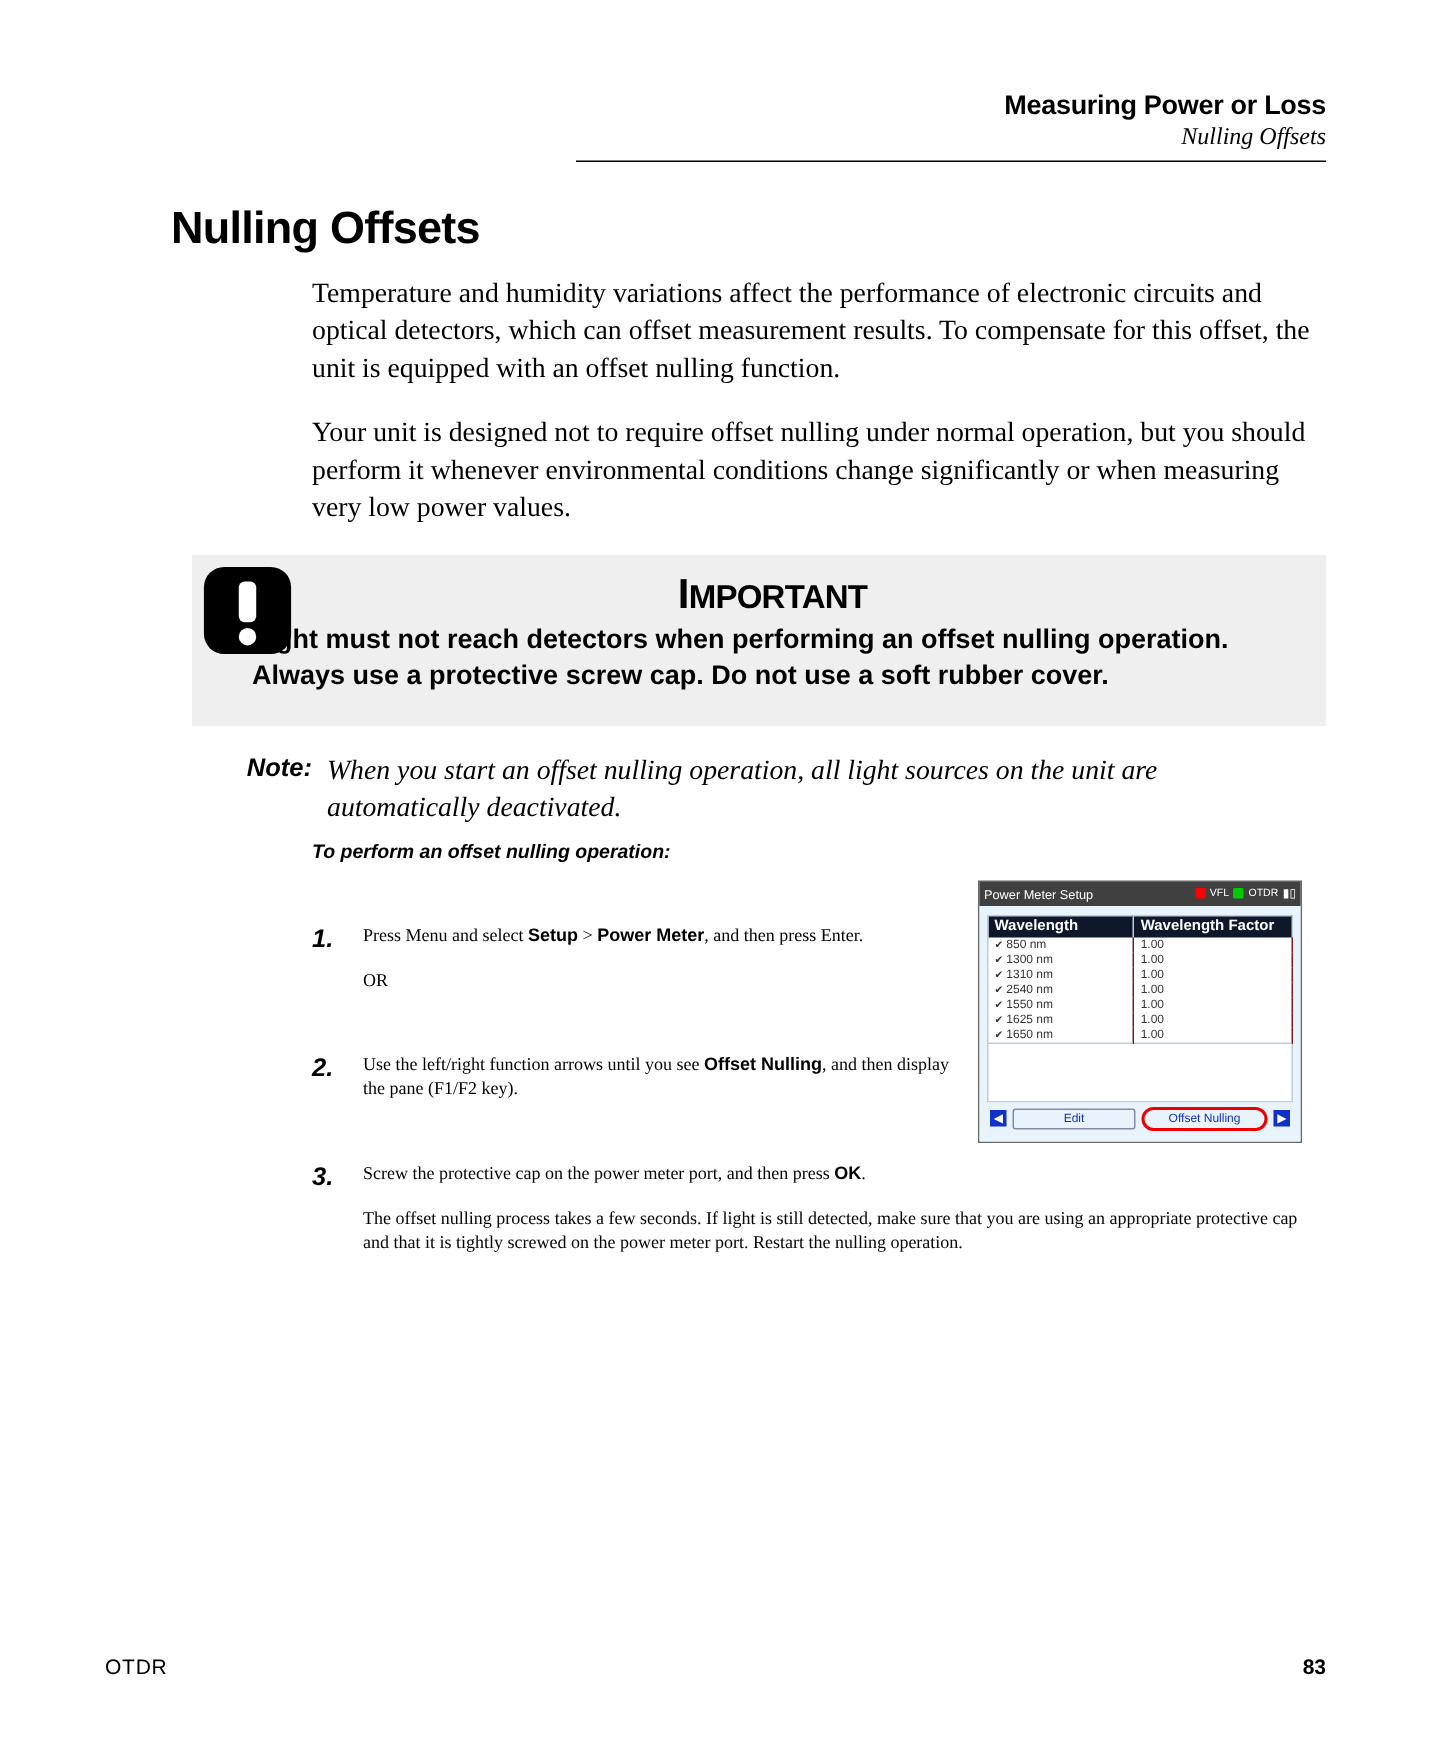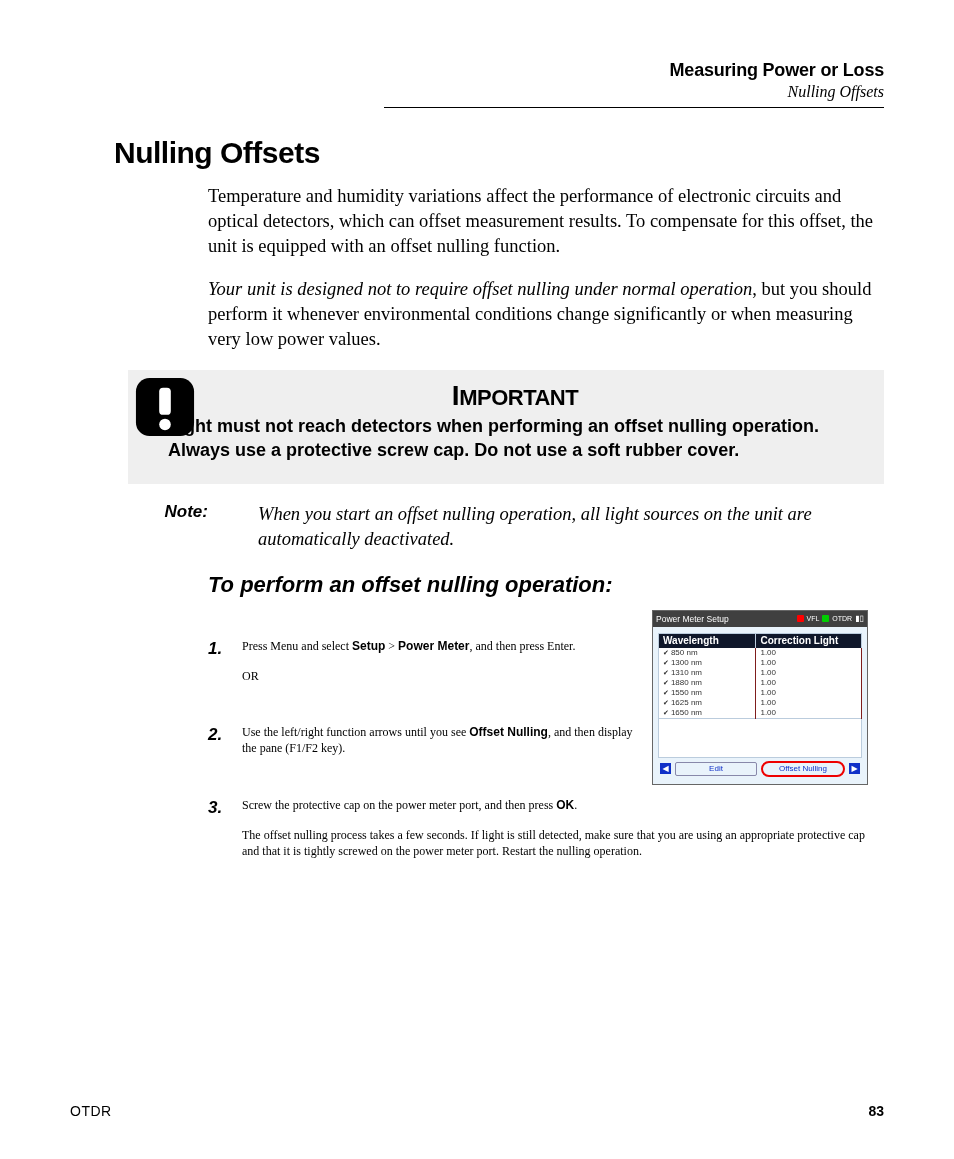--- a/index.html
+++ b/index.html
@@ -50,21 +50,21 @@
   }
   .body-indent {
     margin-left: 138px;
     margin-right: 8px;
   }
   p.body {
     font-size: 18.5px;
     line-height: 1.35;
     margin: 0 0 18px 0;
   }
-  .italic { font-style: italic; }
+  .italic { }
   .sans-bold { font-family: "Helvetica Neue", Arial, sans-serif; font-weight: 800; }
 
   
   .important-wrap {
     position: relative;
     margin: 10px 0 18px 58px;
   }
   .important-box {
     background: #efefef;
     padding: 10px 22px 14px 40px;
@@ -90,22 +90,21 @@
     font-family: "Helvetica Neue", Arial, sans-serif;
     font-weight: 800;
     font-size: 18px;
     line-height: 1.35;
     margin: 0;
   }
 
   
   .note-row {
     display: flex;
-    margin: 0 8px 20px 58px;
-    gap: 40px;
+    margin: 0 8px 8px 58px;
   }
   .note-label {
     flex: 0 0 80px;
     font-family: "Helvetica Neue", Arial, sans-serif;
     font-weight: 800;
     font-style: italic;
     font-size: 17px;
     text-align: right;
     padding-right: 10px;
   }
@@ -113,21 +112,21 @@
     font-style: italic;
     font-size: 18.5px;
     line-height: 1.35;
   }
 
   
   .proc-title {
     font-family: "Helvetica Neue", Arial, sans-serif;
     font-weight: 800;
     font-style: italic;
-    font-size: 22px;
+    font-size: 13px;
     margin: 0 0 10px 0;
   }
   ol.steps {
     list-style: none;
     padding: 0;
     margin: 0;
     counter-reset: step;
   }
   ol.steps > li {
     counter-increment: step;
@@ -289,36 +288,36 @@
           <span style="width:7px;height:7px;background:#0c0;border-radius:1px"></span>
           <span class="badge" style="color:#fff">OTDR</span>
           <span style="color:#fff;font-size:8px">▮▯</span>
         </span>
       </div>
       <div class="fig-inner">
         <table class="fig-table">
           <tbody>
               <tr>
             <th class="fig-th">Wavelength</th>
-            <th class="fig-th">Correction Light</th>
+            <th class="fig-th">Wavelength Factor</th>
           </tr>
           <tr>
                 <td class="fig-td w check">850 nm</td>
                 <td class="fig-td">1.00</td>
               </tr>
           <tr>
                 <td class="fig-td w check">1300 nm</td>
                 <td class="fig-td">1.00</td>
               </tr>
           <tr>
                 <td class="fig-td w check">1310 nm</td>
                 <td class="fig-td">1.00</td>
               </tr>
           <tr>
-                <td class="fig-td w check">1880 nm</td>
+                <td class="fig-td w check">2540 nm</td>
                 <td class="fig-td">1.00</td>
               </tr>
           <tr>
                 <td class="fig-td w check">1550 nm</td>
                 <td class="fig-td">1.00</td>
               </tr>
           <tr>
                 <td class="fig-td w check">1625 nm</td>
                 <td class="fig-td">1.00</td>
               </tr>

